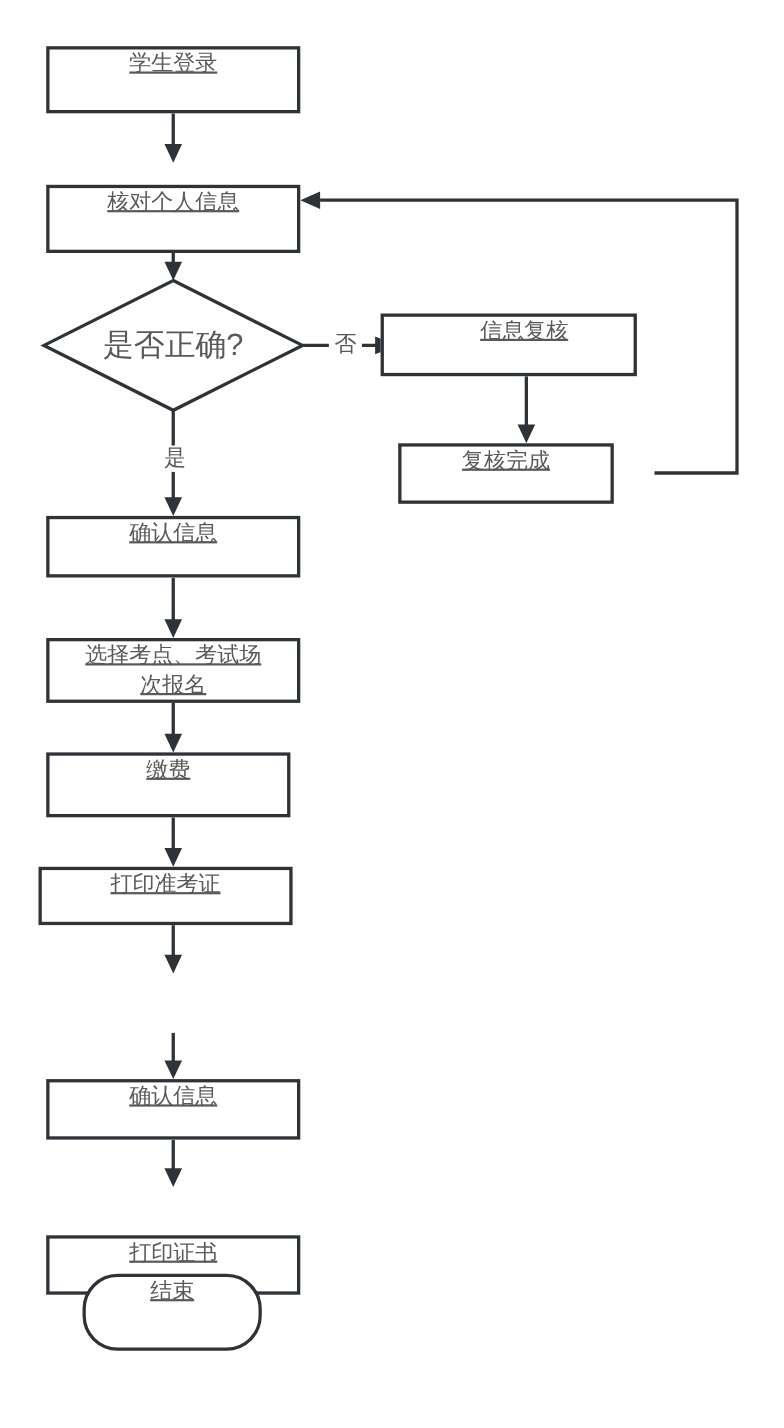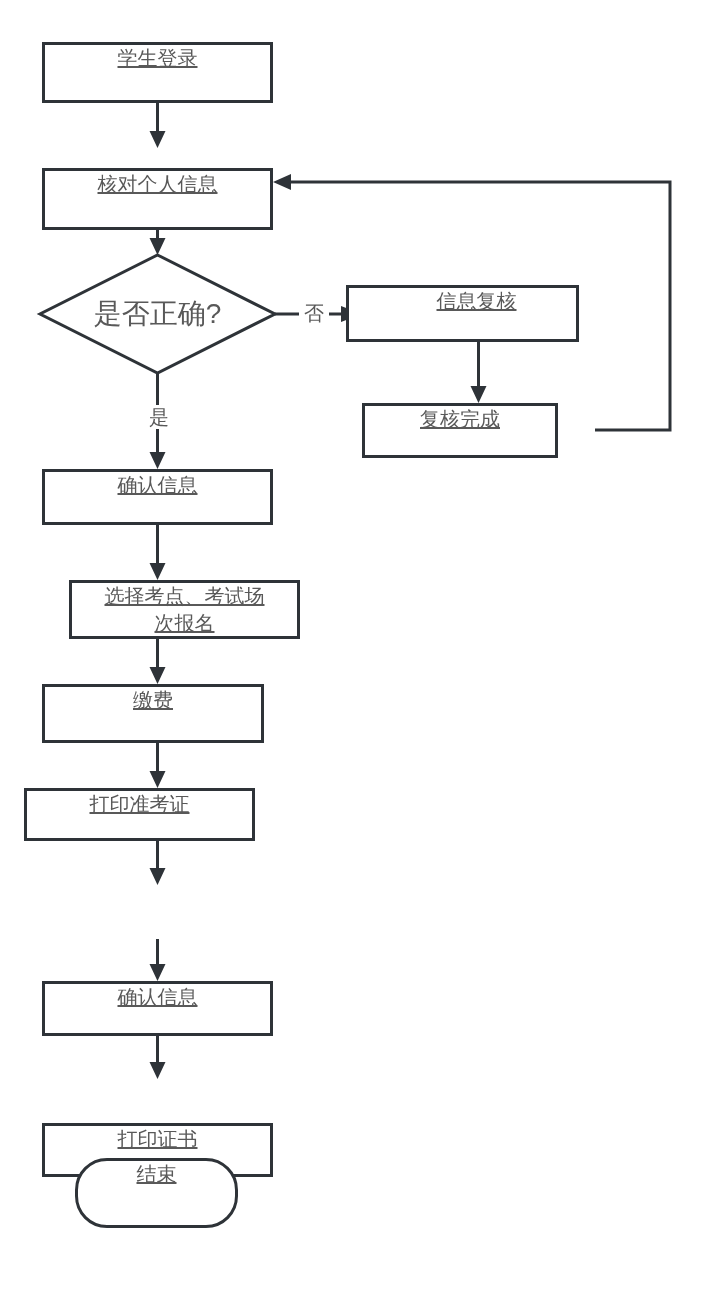--- a/index.html
+++ b/index.html
@@ -145,29 +145,29 @@
   </div>
 
   <div class="node" style="left:362px; top:403px; width:196px; height:55px;">
     <span>复核完成</span>
   </div>
 
   <div class="node" style="left:42px; top:469px; width:231px; height:56px;">
     <span>确认信息</span>
   </div>
 
-  <div class="node" style="left:42px; top:580px; width:231px; height:59px;margin-left:27px;">
+  <div class="node" style="left:42px; top:580px; width:231px; height:59px;">
     <span class="wrap-narrow">选择考点、考试场次报名</span>
   </div>
 
   <div class="node" style="left:42px; top:684px; width:222px; height:59px;">
     <span>缴费</span>
   </div>
 
-  <div class="node" style="left:24px; top:788px; width:231px; height:53px;">
+  <div class="node" style="left:35px; top:788px; width:231px; height:53px;">
     <span>打印准考证</span>
   </div>
 
 
   <div class="node" style="left:42px; top:981px; width:231px; height:55px;">
     <span>确认信息</span>
   </div>
 
   <div class="node" style="left:42px; top:1079px; width:231px; height:54px;margin-top:44px;">
     <span>打印证书</span>

